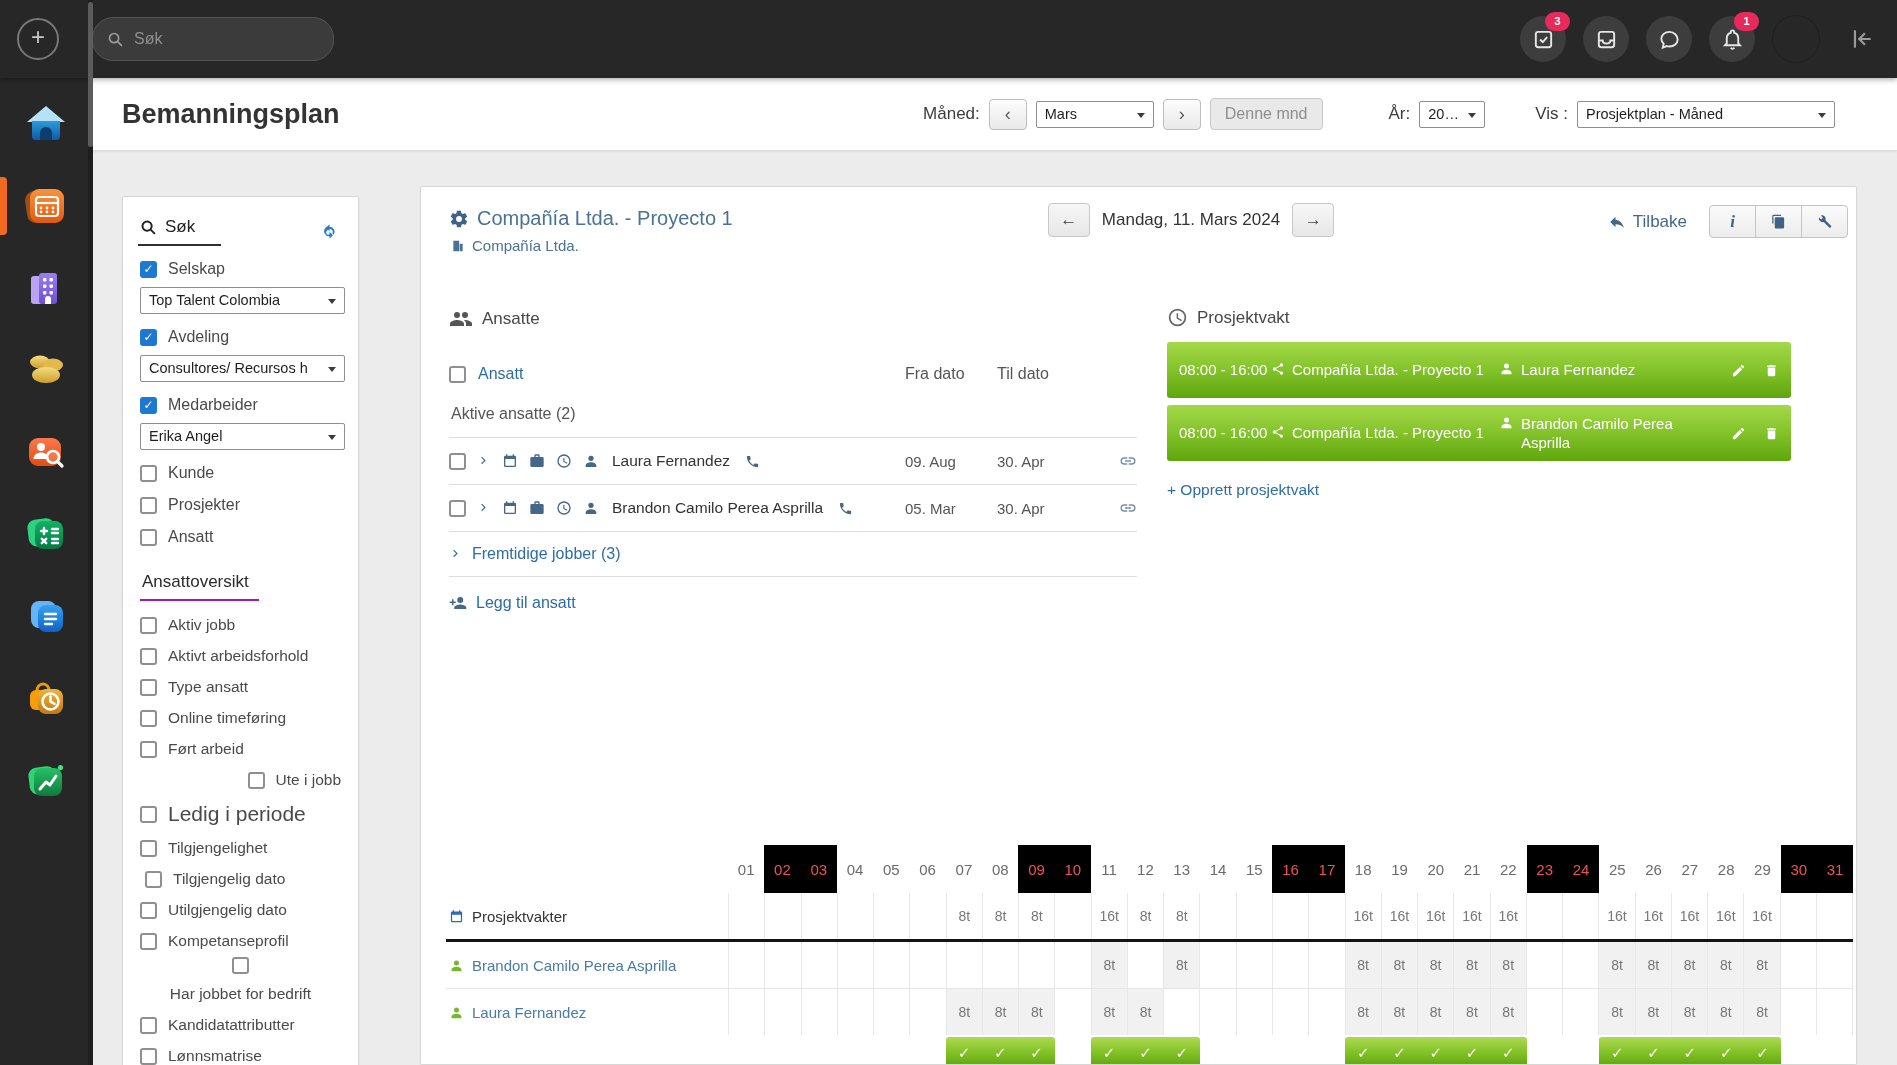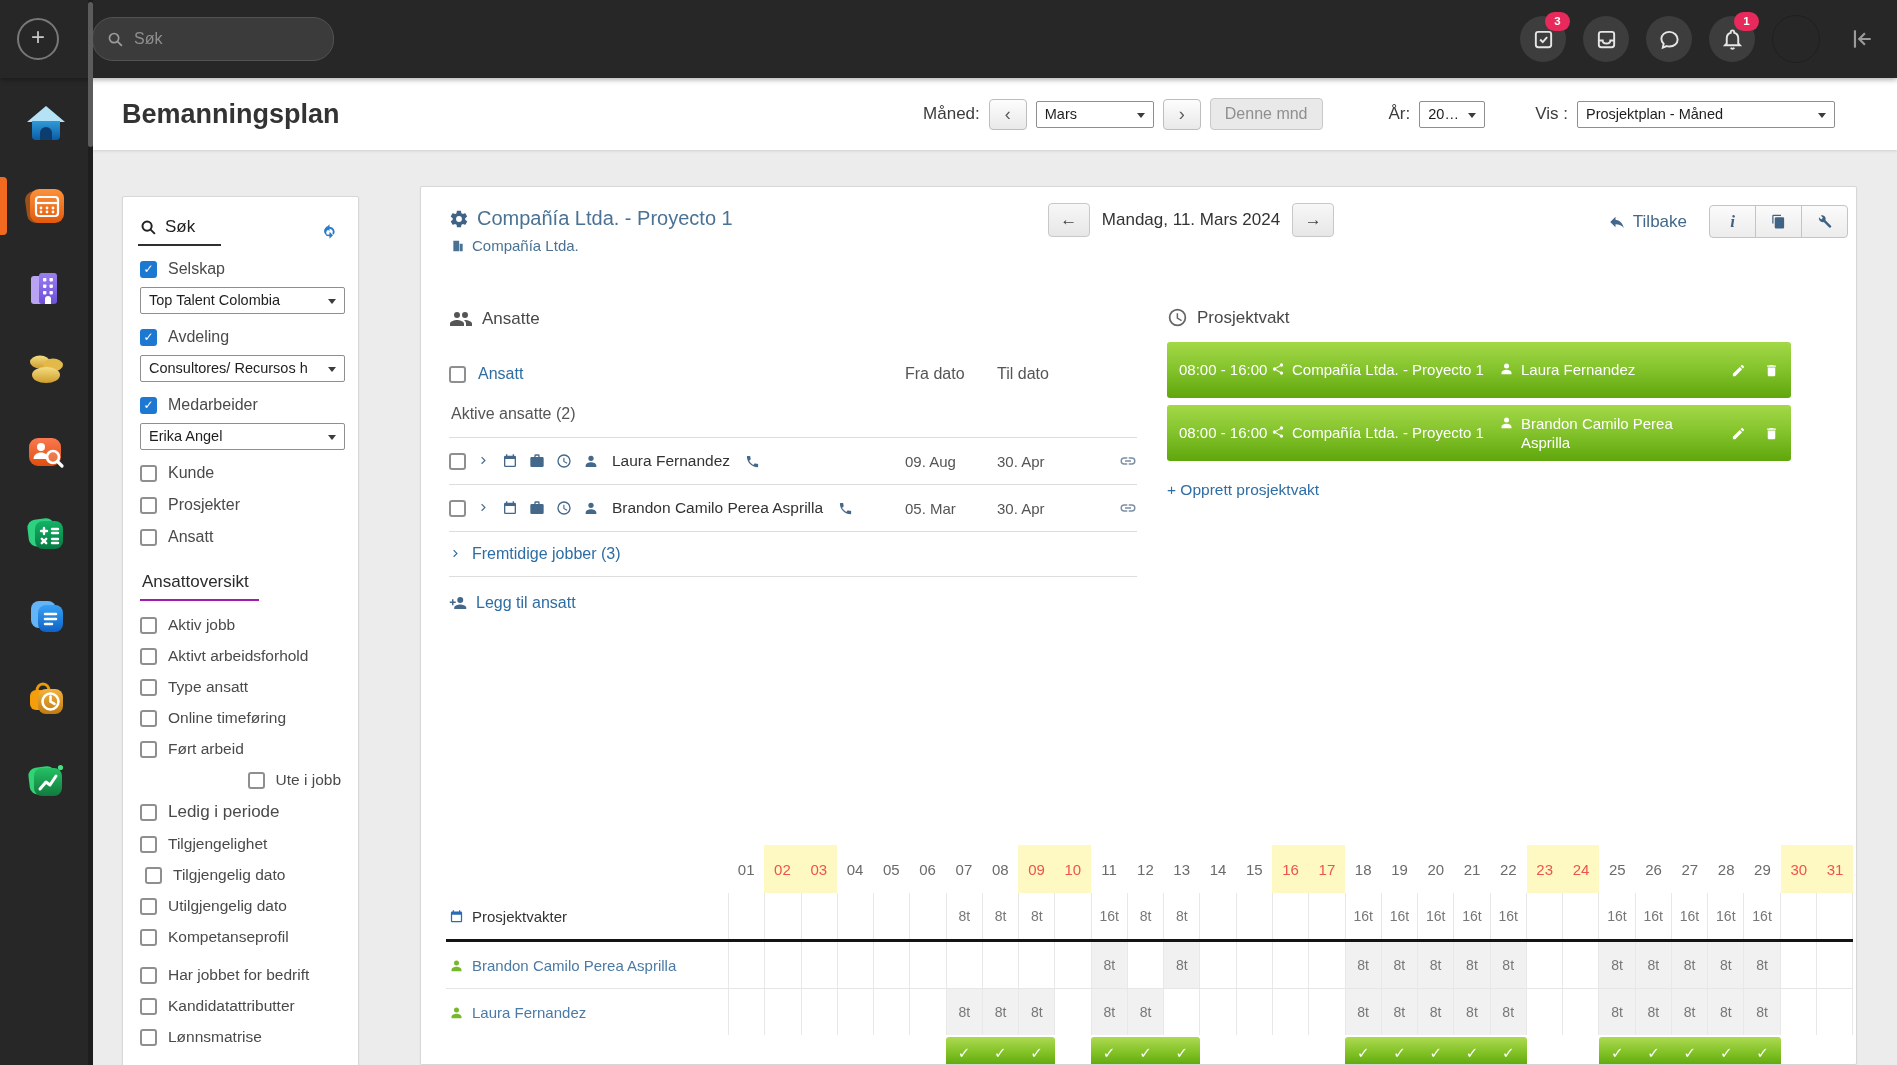--- a/index.html
+++ b/index.html
@@ -118,21 +118,21 @@
   .sc-person svg{margin-top:1px;flex:0 0 auto}
   .sc-actions{display:flex;gap:18px;align-items:center}
   .create-link{margin-top:20px;font-size:15.5px;color:#2e6da4}
   
   .cal{position:absolute;left:25px;top:658px;width:1407px}
   .cal-line{display:flex}
   .cal-label{width:282px;display:flex;align-items:center;gap:8px;box-sizing:border-box;padding-left:3px}
   .cal-days{width:1125px;display:flex}
   .cal-cell{flex:1;display:flex;align-items:center;justify-content:center;box-sizing:border-box}
   .cal-head .cal-cell{height:48px;font-size:15px;color:#6b6b6b}
-  .cal-head .cal-cell.we{background:#fef9c3;color:#ef5350}
+  .cal-head .cal-cell.we{background:#000000;color:#ef5350}
   .cal-row{height:46px}
   .cal-row .cal-cell{border-left:1px solid #e8e8e8;font-size:14px;color:#777}
   .cal-row .cal-cell:last-child{border-right:1px solid #e8e8e8}
   .cal-row .cal-cell.val.sh{background:#f1f1f1}
   .row-sep{border-top:1px solid #e6e6e6}
   .black-sep{height:0;border-top:3px solid #141414}
   .lbl-dark{font-size:15px;color:#333}
   .lbl-emp{font-size:15px;color:#4a7aa5}
   .cal-check{height:32px;margin-top:2px}
   .cal-check .cal-cell{border:none;color:#fff;font-size:15px;font-weight:bold}
@@ -441,39 +441,39 @@
       <div class="f-row" style="margin: 13px 2px 0px;">
         <span class="cb"></span>
         <span class="flabel" style="font-size: 15.5px;">Ført arbeid</span>
       </div>
       <div class="f-row" style="margin: 13px 2px 0px; justify-content: flex-end;">
         <span class="cb"></span>
         <span class="flabel" style="font-size: 15.5px;">Ute i jobb</span>
       </div>
       <div class="f-row" style="margin: 13px 2px 0px;">
         <span class="cb"></span>
-        <span class="flabel" style="font-size: 17px; text-align: right;">Ledig i periode</span>
+        <span class="flabel" style="font-size: 21px; text-align: right;">Ledig i periode</span>
       </div>
       <div class="f-row" style="margin: 13px 2px 0px;">
         <span class="cb"></span>
         <span class="flabel" style="font-size: 15.5px;">Tilgjengelighet</span>
       </div>
       <div class="f-row" style="margin: 13px 7px 0px;">
         <span class="cb"></span>
         <span class="flabel" style="font-size: 15.5px;">Tilgjengelig dato</span>
       </div>
       <div class="f-row" style="margin: 13px 2px 0px;">
         <span class="cb"></span>
         <span class="flabel" style="font-size: 15.5px;">Utilgjengelig dato</span>
       </div>
       <div class="f-row" style="margin: 13px 2px 0px;">
         <span class="cb"></span>
         <span class="flabel" style="font-size: 15.5px;">Kompetanseprofil</span>
       </div>
-      <div class="f-row" style="margin: 20px 2px 0px;">
+      <div class="f-row" style="margin: 7px 2px 0px; flex-direction: column;">
         <span class="cb"></span>
         <span class="flabel" style="font-size: 15.5px;">Har jobbet for bedrift</span>
       </div>
       <div class="f-row" style="margin: 13px 2px 8px;">
         <span class="cb"></span>
         <span class="flabel" style="font-size: 15.5px;">Kandidatattributter</span>
       </div>
       <div class="f-row" style="margin: 13px 2px 0px;">
         <span class="cb"></span>
         <span class="flabel" style="font-size: 15.5px;">Lønnsmatrise</span>

